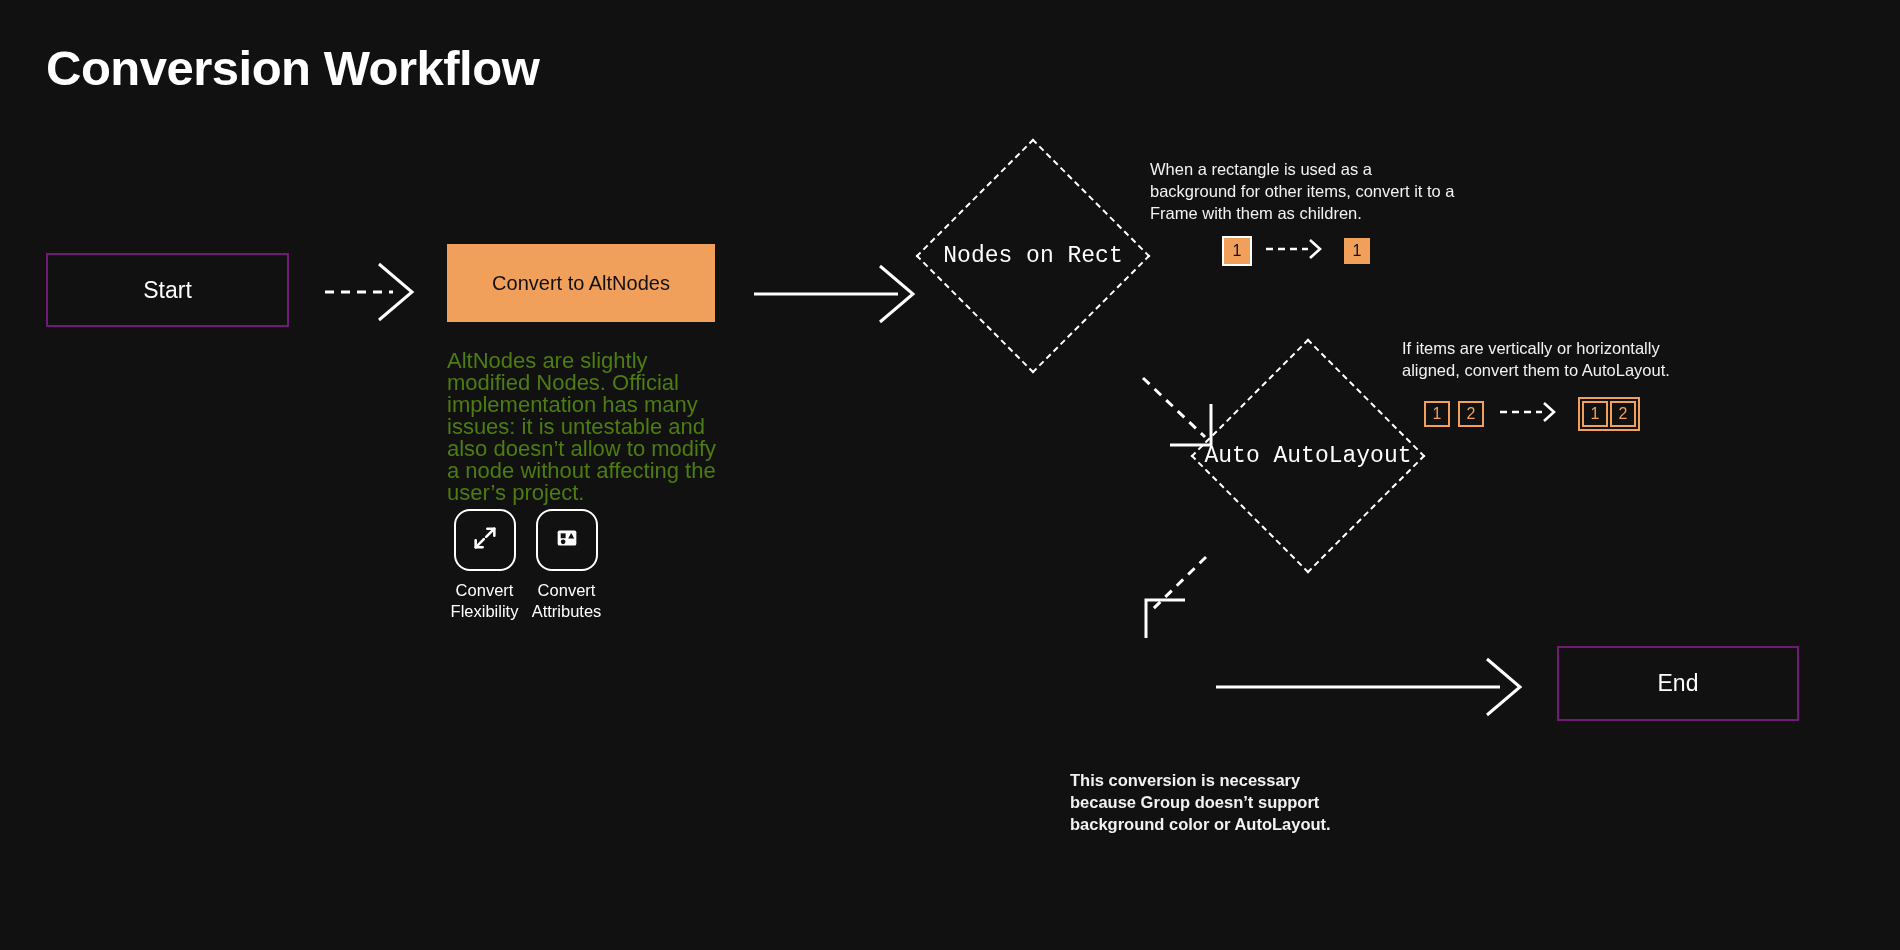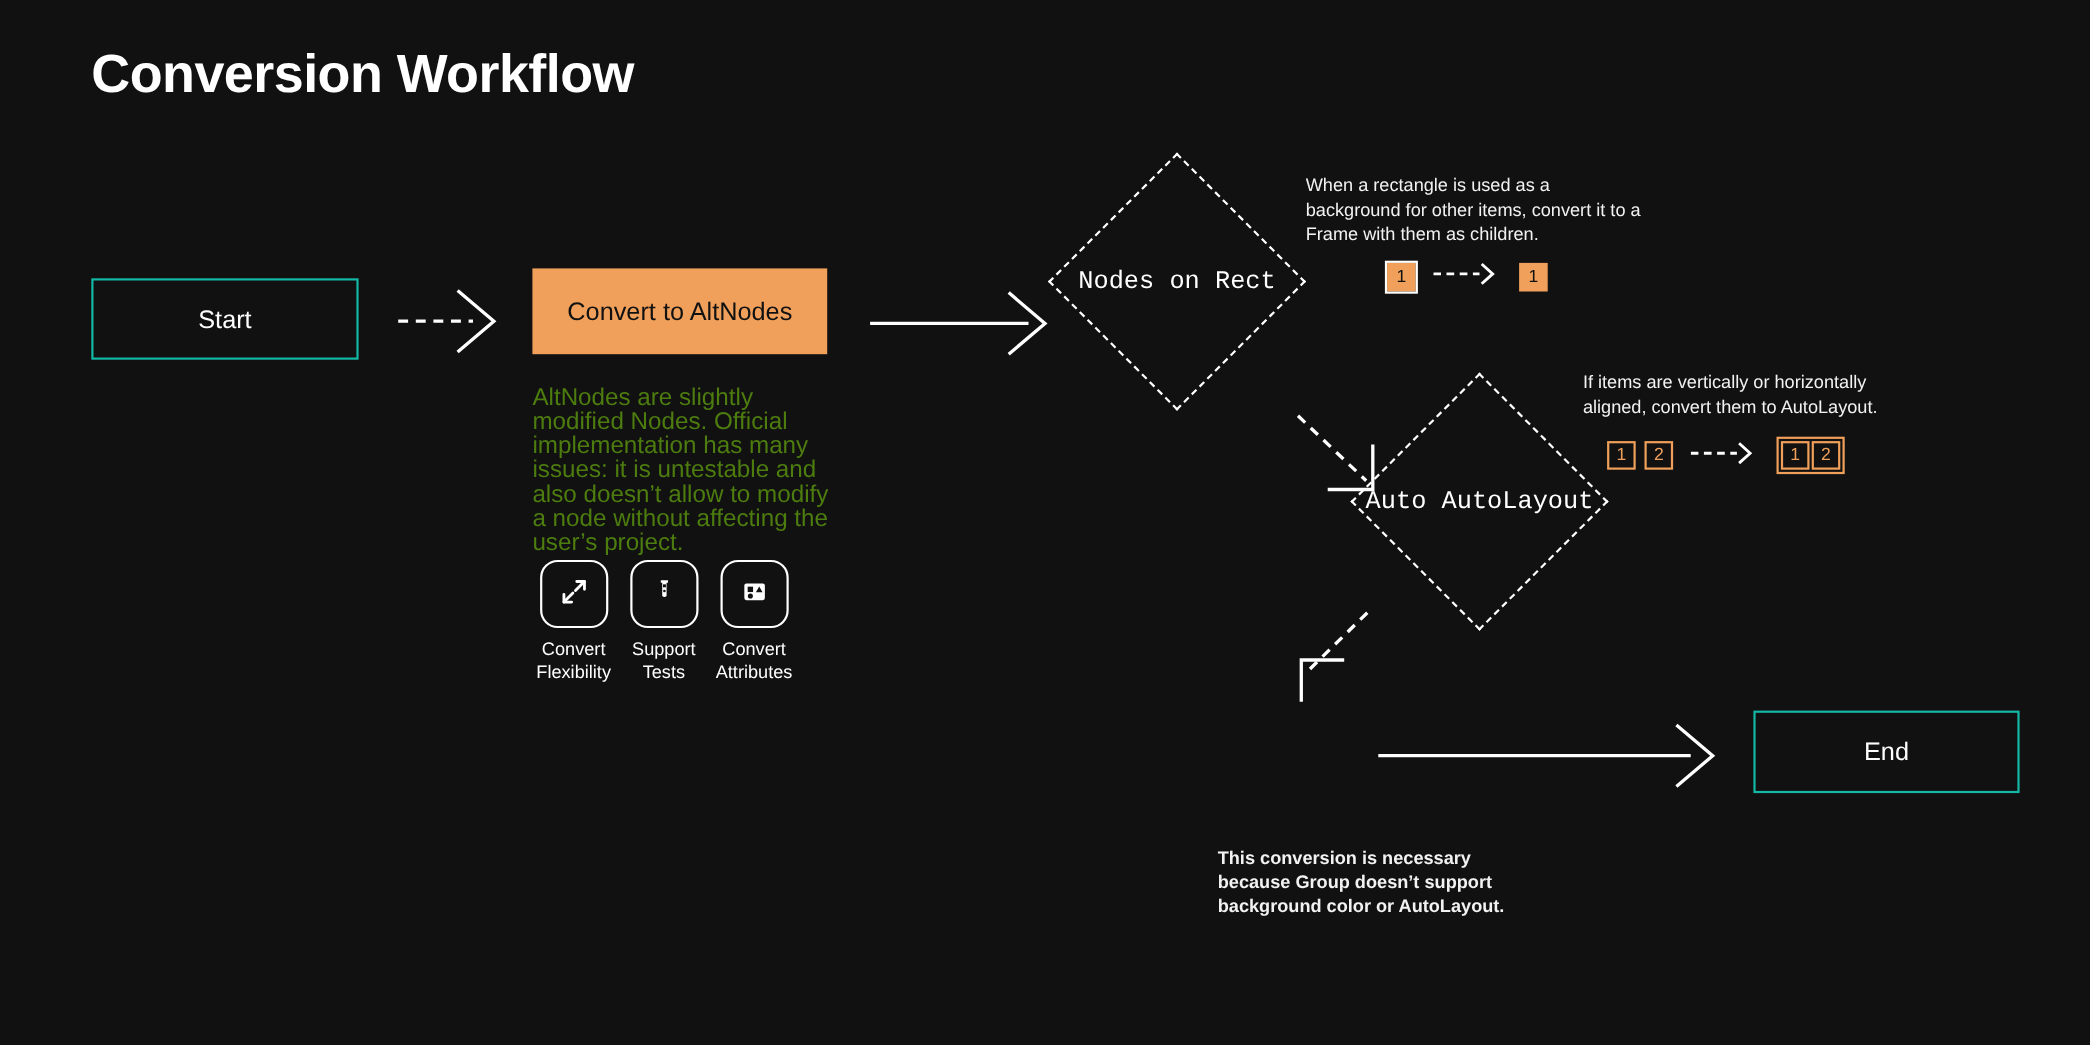--- a/index.html
+++ b/index.html
@@ -2,45 +2,45 @@
 <html><head>
 <meta charset="utf-8">
 <style>
   * { box-sizing: border-box; margin: 0; padding: 0; }
   html, body {
     width: 1900px; height: 950px;
     background: #111111;
     font-family: "Liberation Sans", sans-serif;
     overflow: hidden;
   }
-  #stage { position: relative; width: 1683px; height: 950px; background: #111111; margin-left: 37px; }
+  #stage { position: relative; width: 1683px; height: 950px; background: #111111; }
 
   
   #page-title {
     position: absolute; left: 46px; top: 40px;
     font-size: 49px; font-weight: 700; color: #ffffff;
     letter-spacing: -0.5px; white-space: nowrap;
   }
 
   
   .rect-node {
     position: absolute;
-    border: 2px solid #14b8a6;
+    border: 2px solid #701a75;
     background: #111111;
     display: flex; align-items: center; justify-content: center;
     color: #ffffff; font-size: 23px; font-weight: 400;
   }
   #node-start { left: 46px; top: 253px; width: 243px; height: 74px; }
   #node-end   { left: 1557px; top: 646px; width: 242px; height: 75px; }
 
   #node-convert {
     position: absolute; left: 447px; top: 244px; width: 268px; height: 78px;
     background: #F0A05A;
     display: flex; align-items: center; justify-content: center;
-    color: #111111; font-size: 23px; font-weight: 500;
+    color: #111111; font-size: 20px; font-weight: 500;
   }
 
   
   .diamond-wrap { position: absolute; }
   .diamond-shape {
     position: absolute; left: 0; top: 0; width: 100%; height: 100%;
     transform: rotate(45deg);
     border: 2px dashed #ffffff;
     background: transparent;
   }
@@ -161,35 +161,20 @@
             <line x1="4" y1="20" x2="11" y2="13"></line>
           </svg>
         </span>
       </div>
       <div class="feature-label">
         <div>Convert</div>
         <div>Flexibility</div>
       </div>
     </div>
 
-    <div class="feature">
-      <div class="feature-box">
-        <span>
-          <svg width="28" height="28" viewBox="0 0 24 24">
-            <path d="M9.2 3 h5.6 v2 h-1.1 v10.2 a2.5 2.5 0 0 1 -3.4 0 V5 H9.2 Z" fill="#ffffff"></path>
-            <rect x="10.9" y="6.2" width="2.3" height="2.3" fill="#111111"></rect>
-            <circle cx="12" cy="11.4" r="1.0" fill="#111111"></circle>
-          </svg>
-        </span>
-      </div>
-      <div class="feature-label">
-        <div>Support</div>
-        <div>Tests</div>
-      </div>
-    </div>
 
     <div class="feature">
       <div class="feature-box">
         <span>
           <svg width="28" height="28" viewBox="0 0 24 24">
             <rect x="4" y="5.5" width="16" height="13" rx="1.6" fill="#ffffff"></rect>
             <rect x="6.6" y="8" width="4.2" height="4.2" fill="#111111"></rect>
             <circle cx="8.7" cy="15.3" r="2.0" fill="#111111"></circle>
             <polygon points="15.6,7.8 18.2,12.4 13,12.4" fill="#111111"></polygon>
           </svg>

